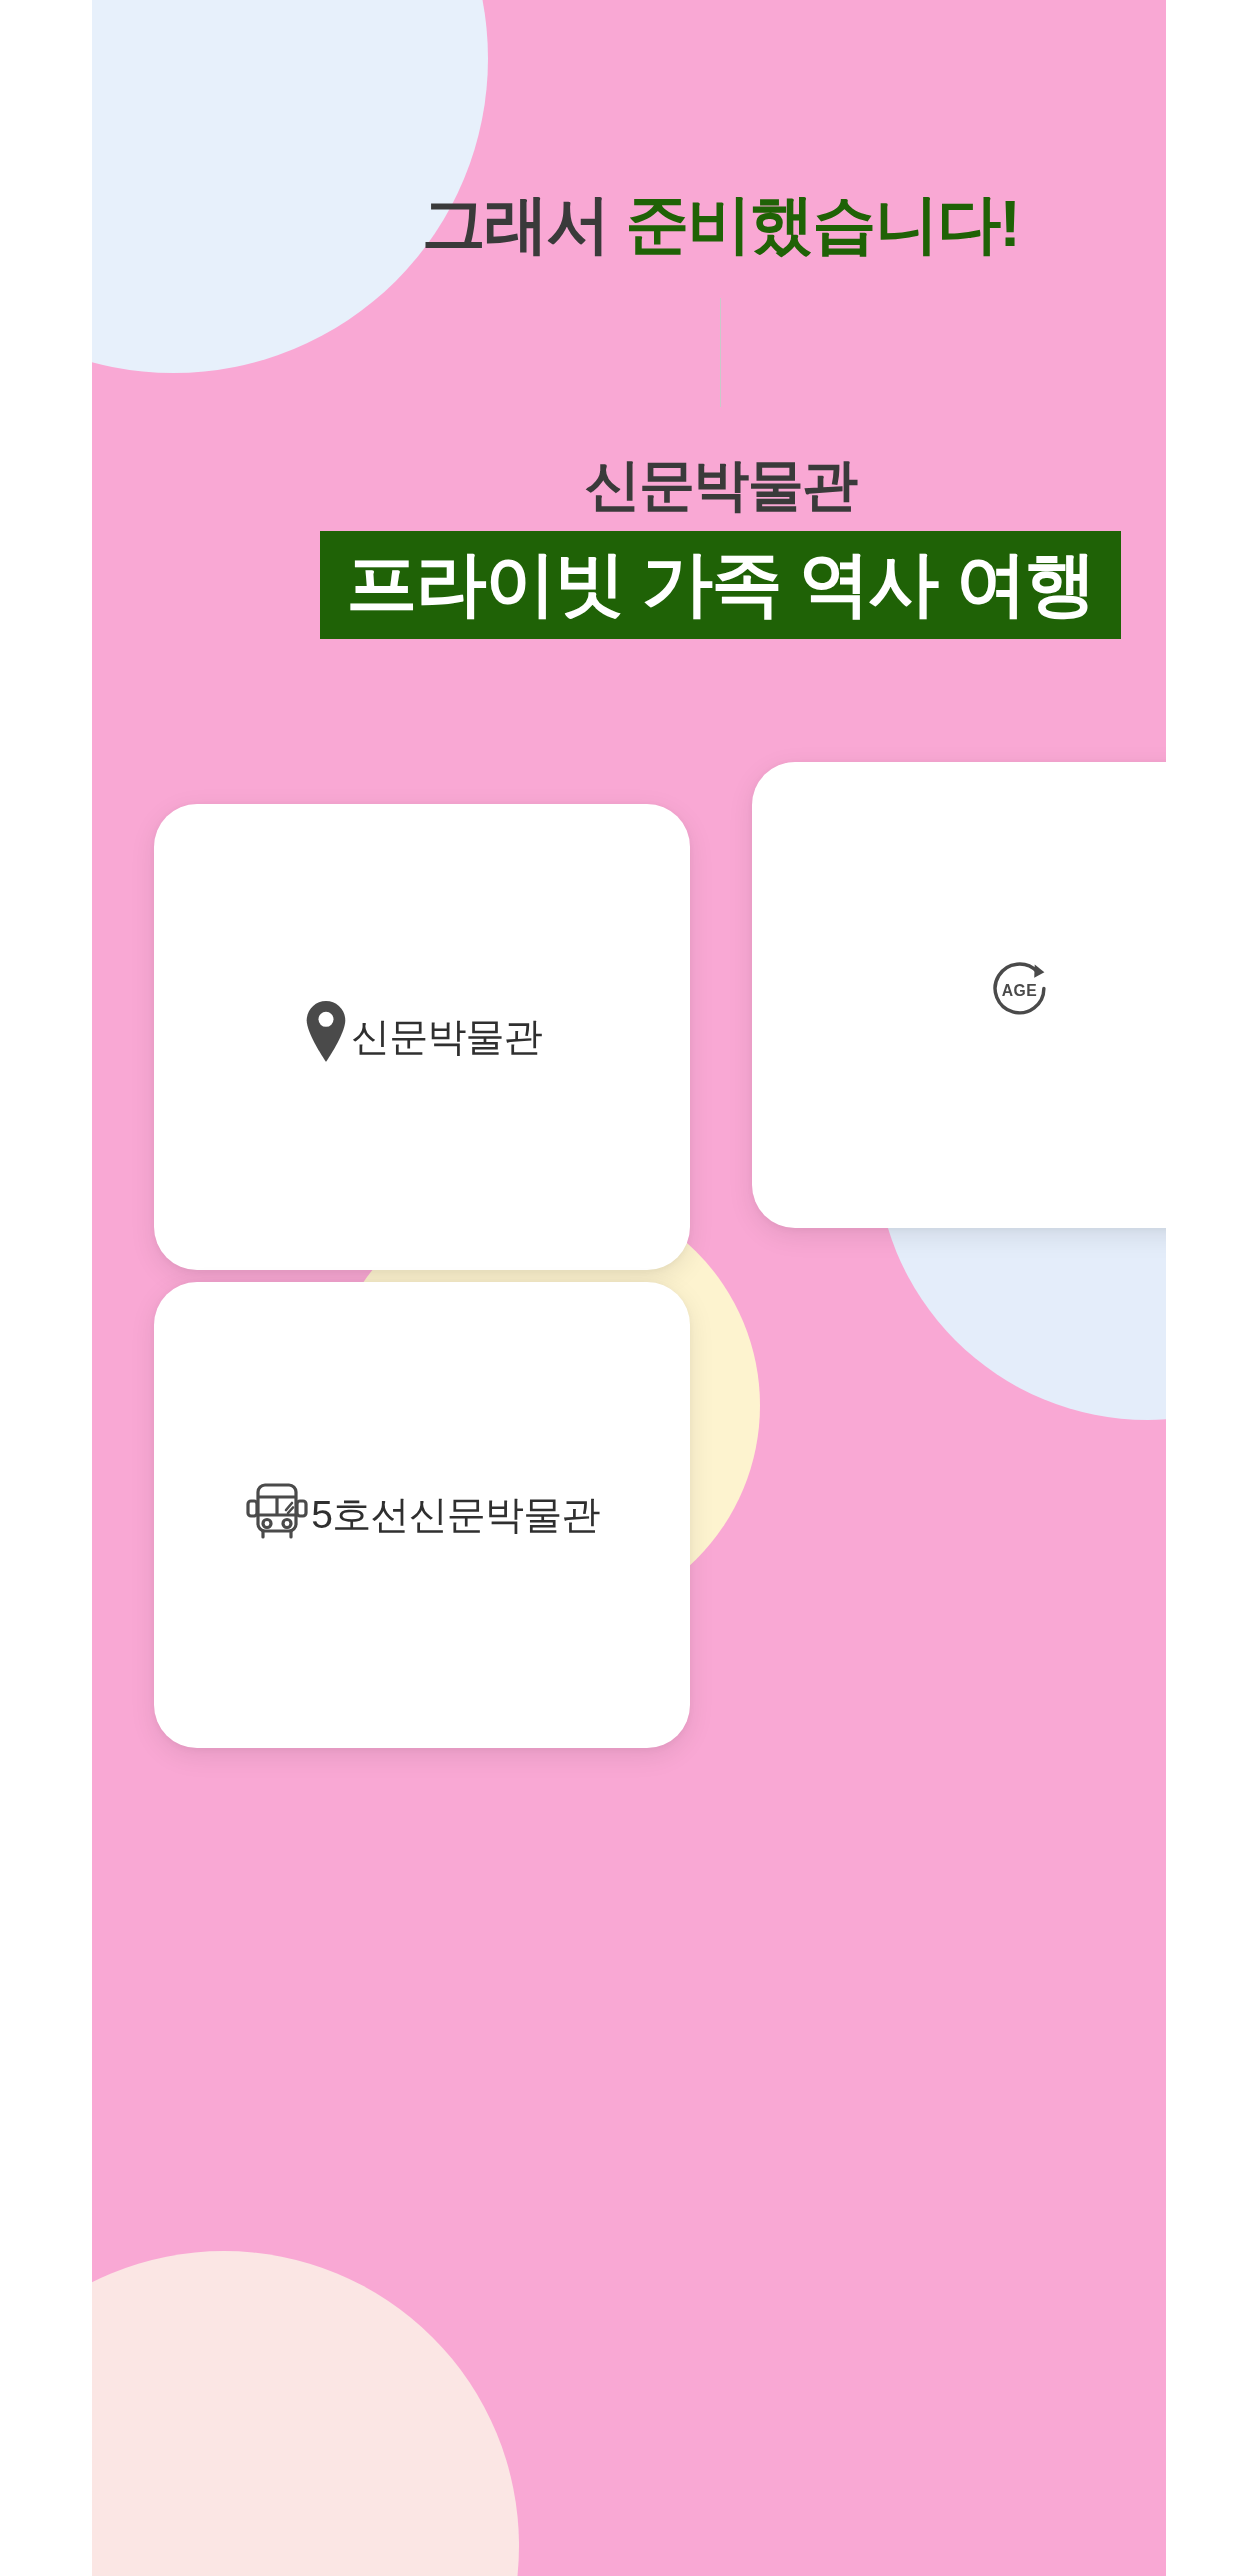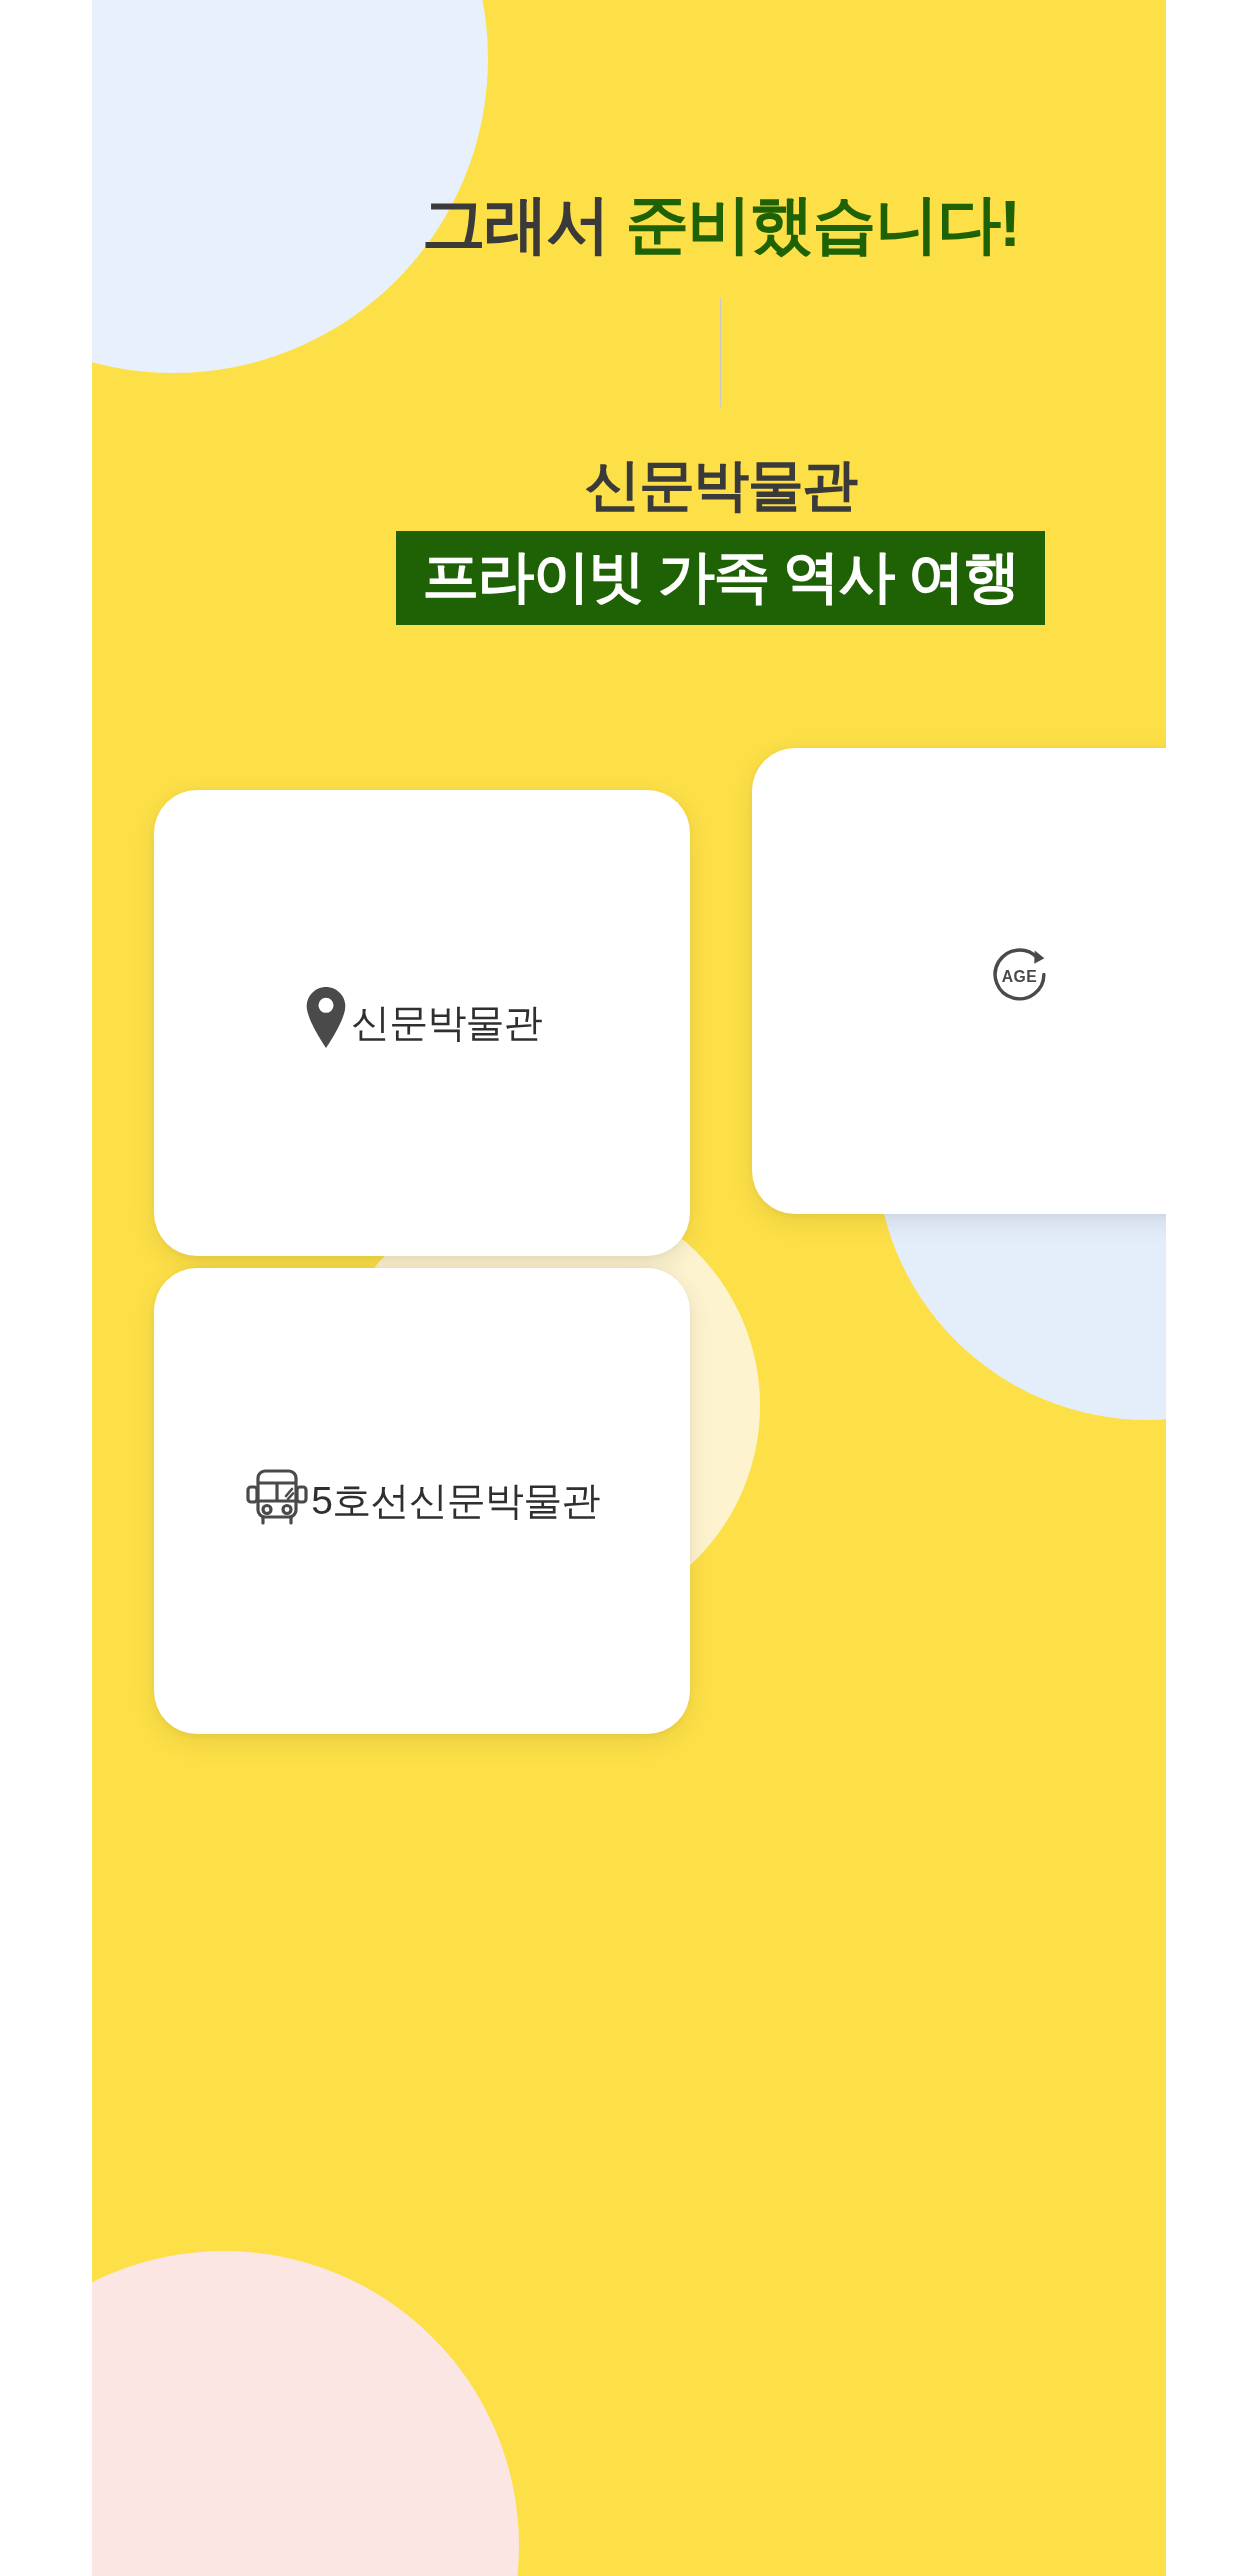--- a/index.html
+++ b/index.html
@@ -8,21 +8,21 @@
     padding: 0;
     background: #ffffff;
   }
   body {
     font-family: "Liberation Sans", "DejaVu Sans", sans-serif;
   }
   .page {
     position: relative;
     width: 1074px;
     height: 2576px;
-    background: #fde047;
+    background: #f9a8d4;
     overflow: hidden;
     margin: 0 auto;
   }
 
   
   .deco {
     position: absolute;
     border-radius: 50%;
     pointer-events: none;
   }
@@ -100,21 +100,21 @@
   }
   .subtitle-banner-wrap {
     margin-top: 11px;
     display: flex;
     justify-content: center;
   }
   .subtitle-banner {
     display: inline-block;
     background: #1f6206;
     color: #ffffff;
-    font-size: 57px;
+    font-size: 71px;
     font-weight: bold;
     letter-spacing: -1.6px;
     line-height: 1.0;
     padding: 17px 26.4px 20px 26.4px;
     white-space: nowrap;
   }
 
   
   .grid {
     margin-top: 140px;

